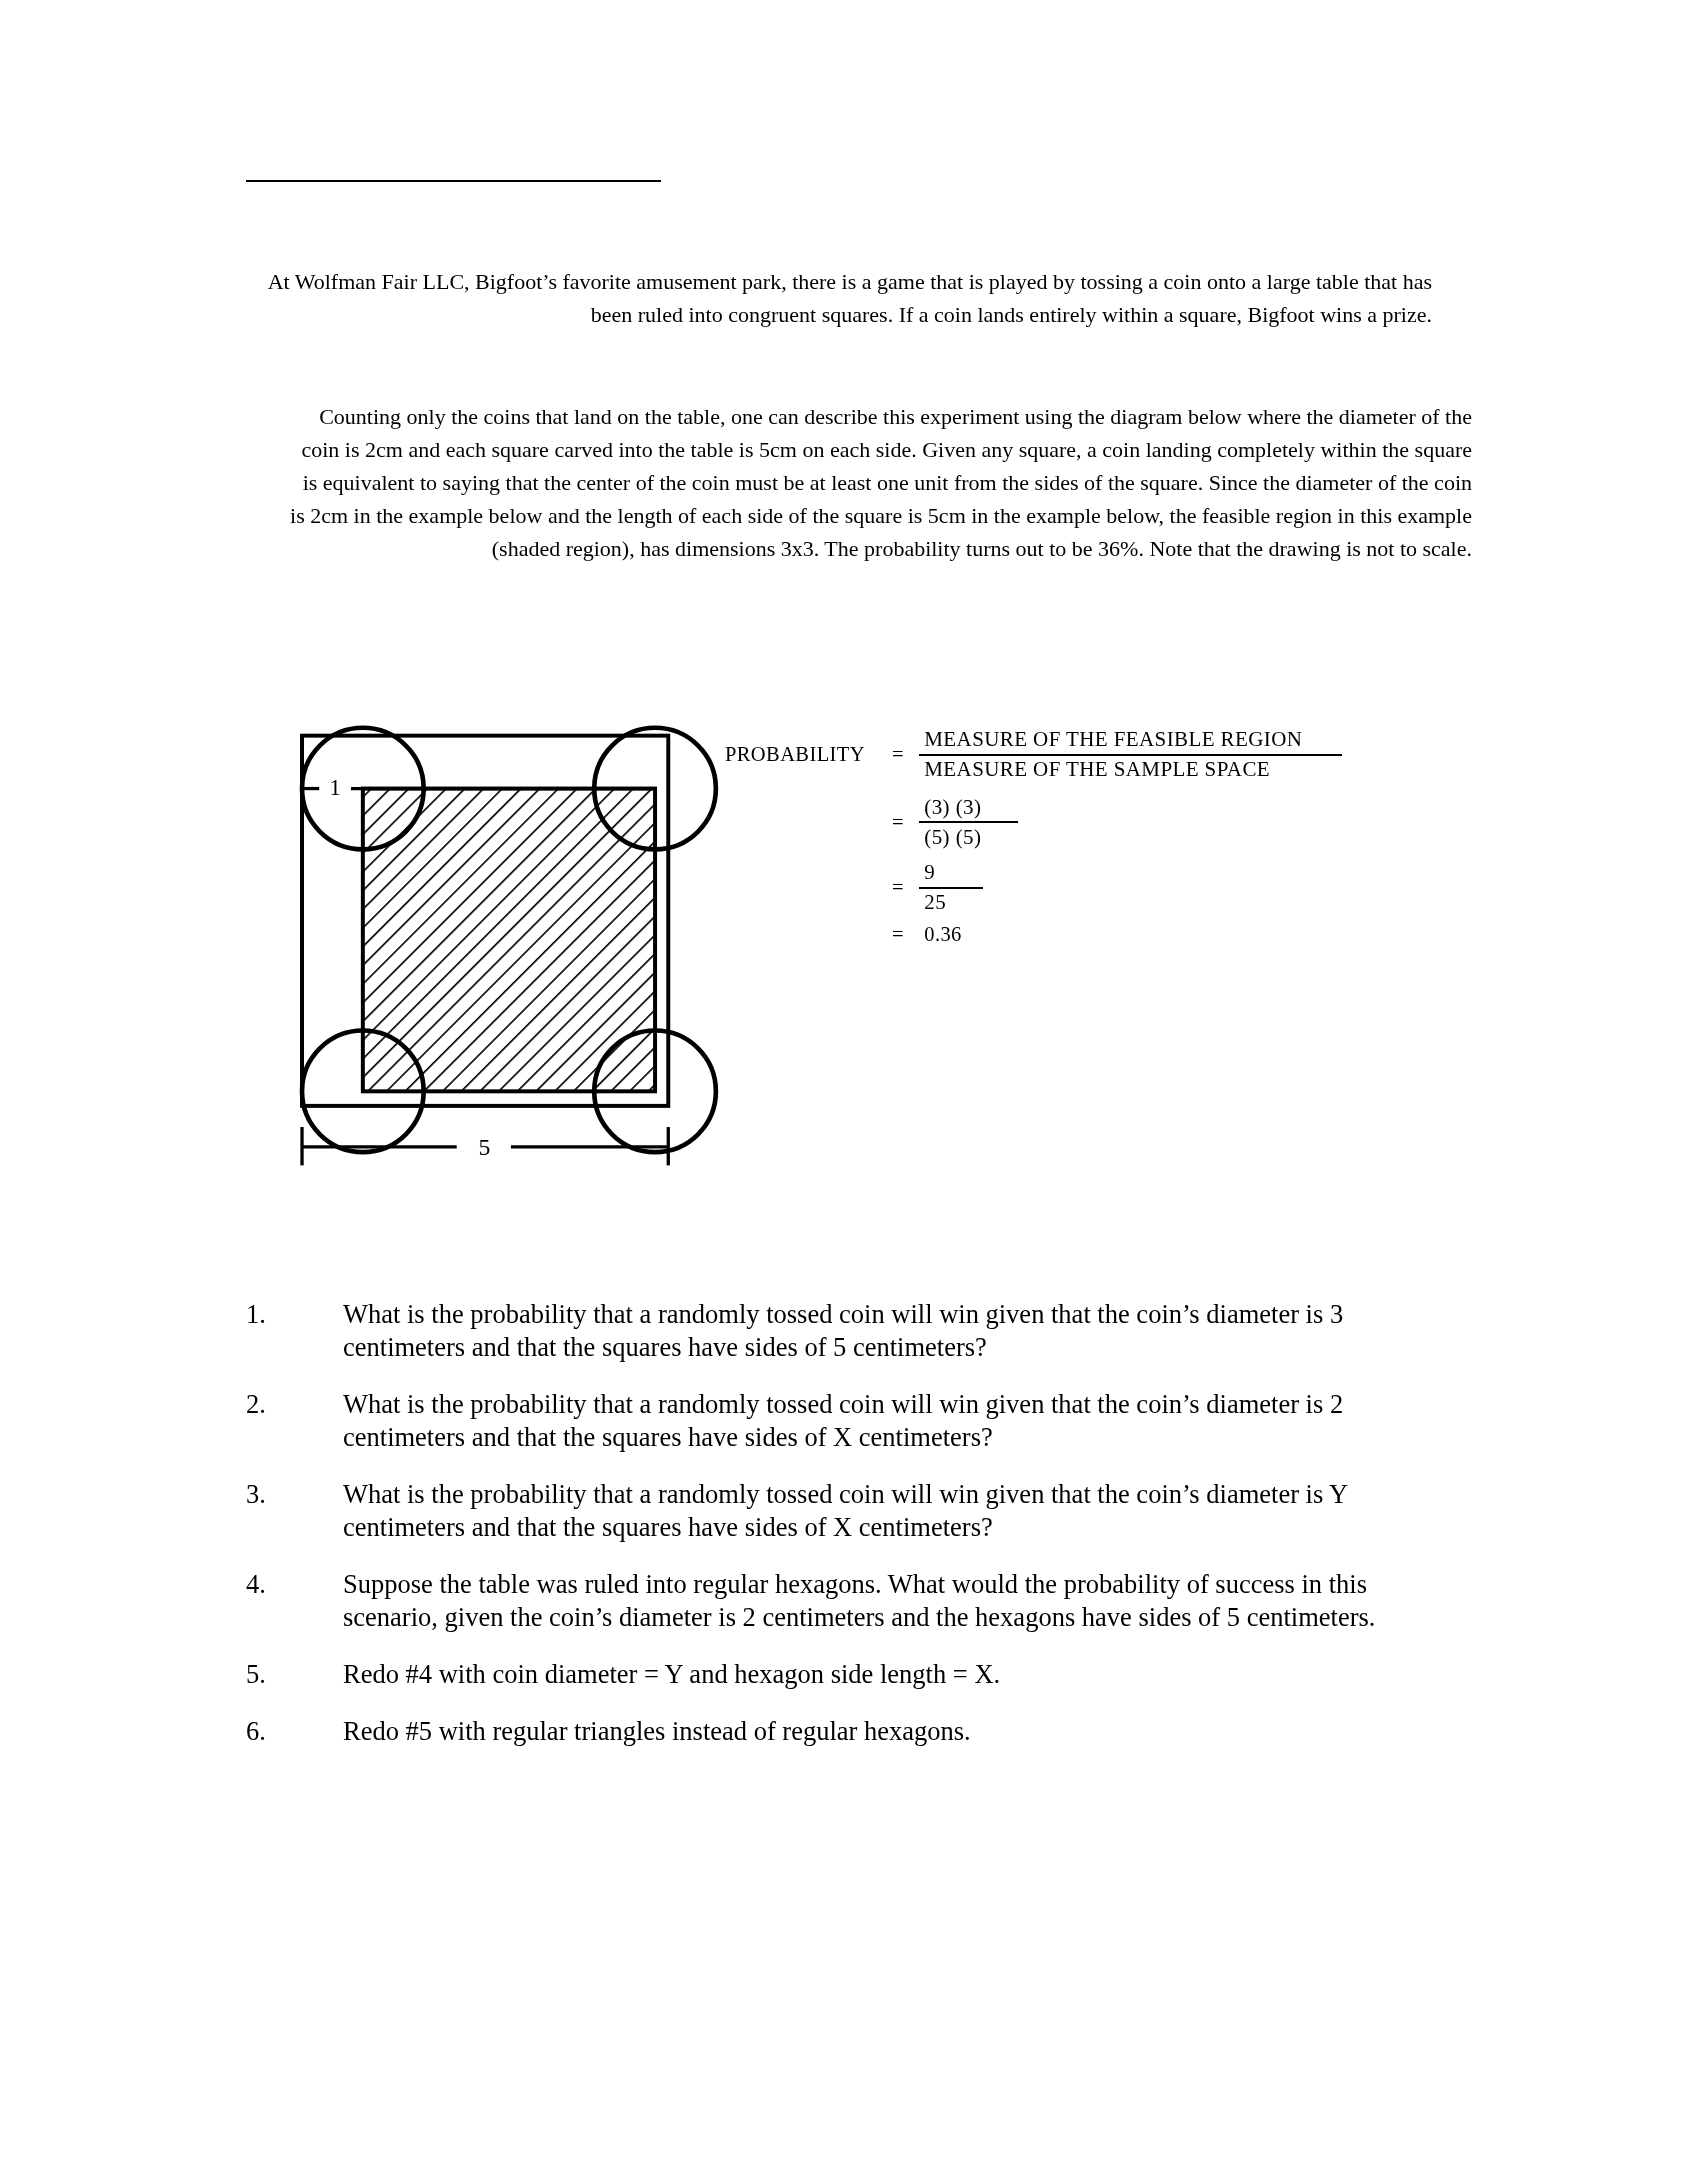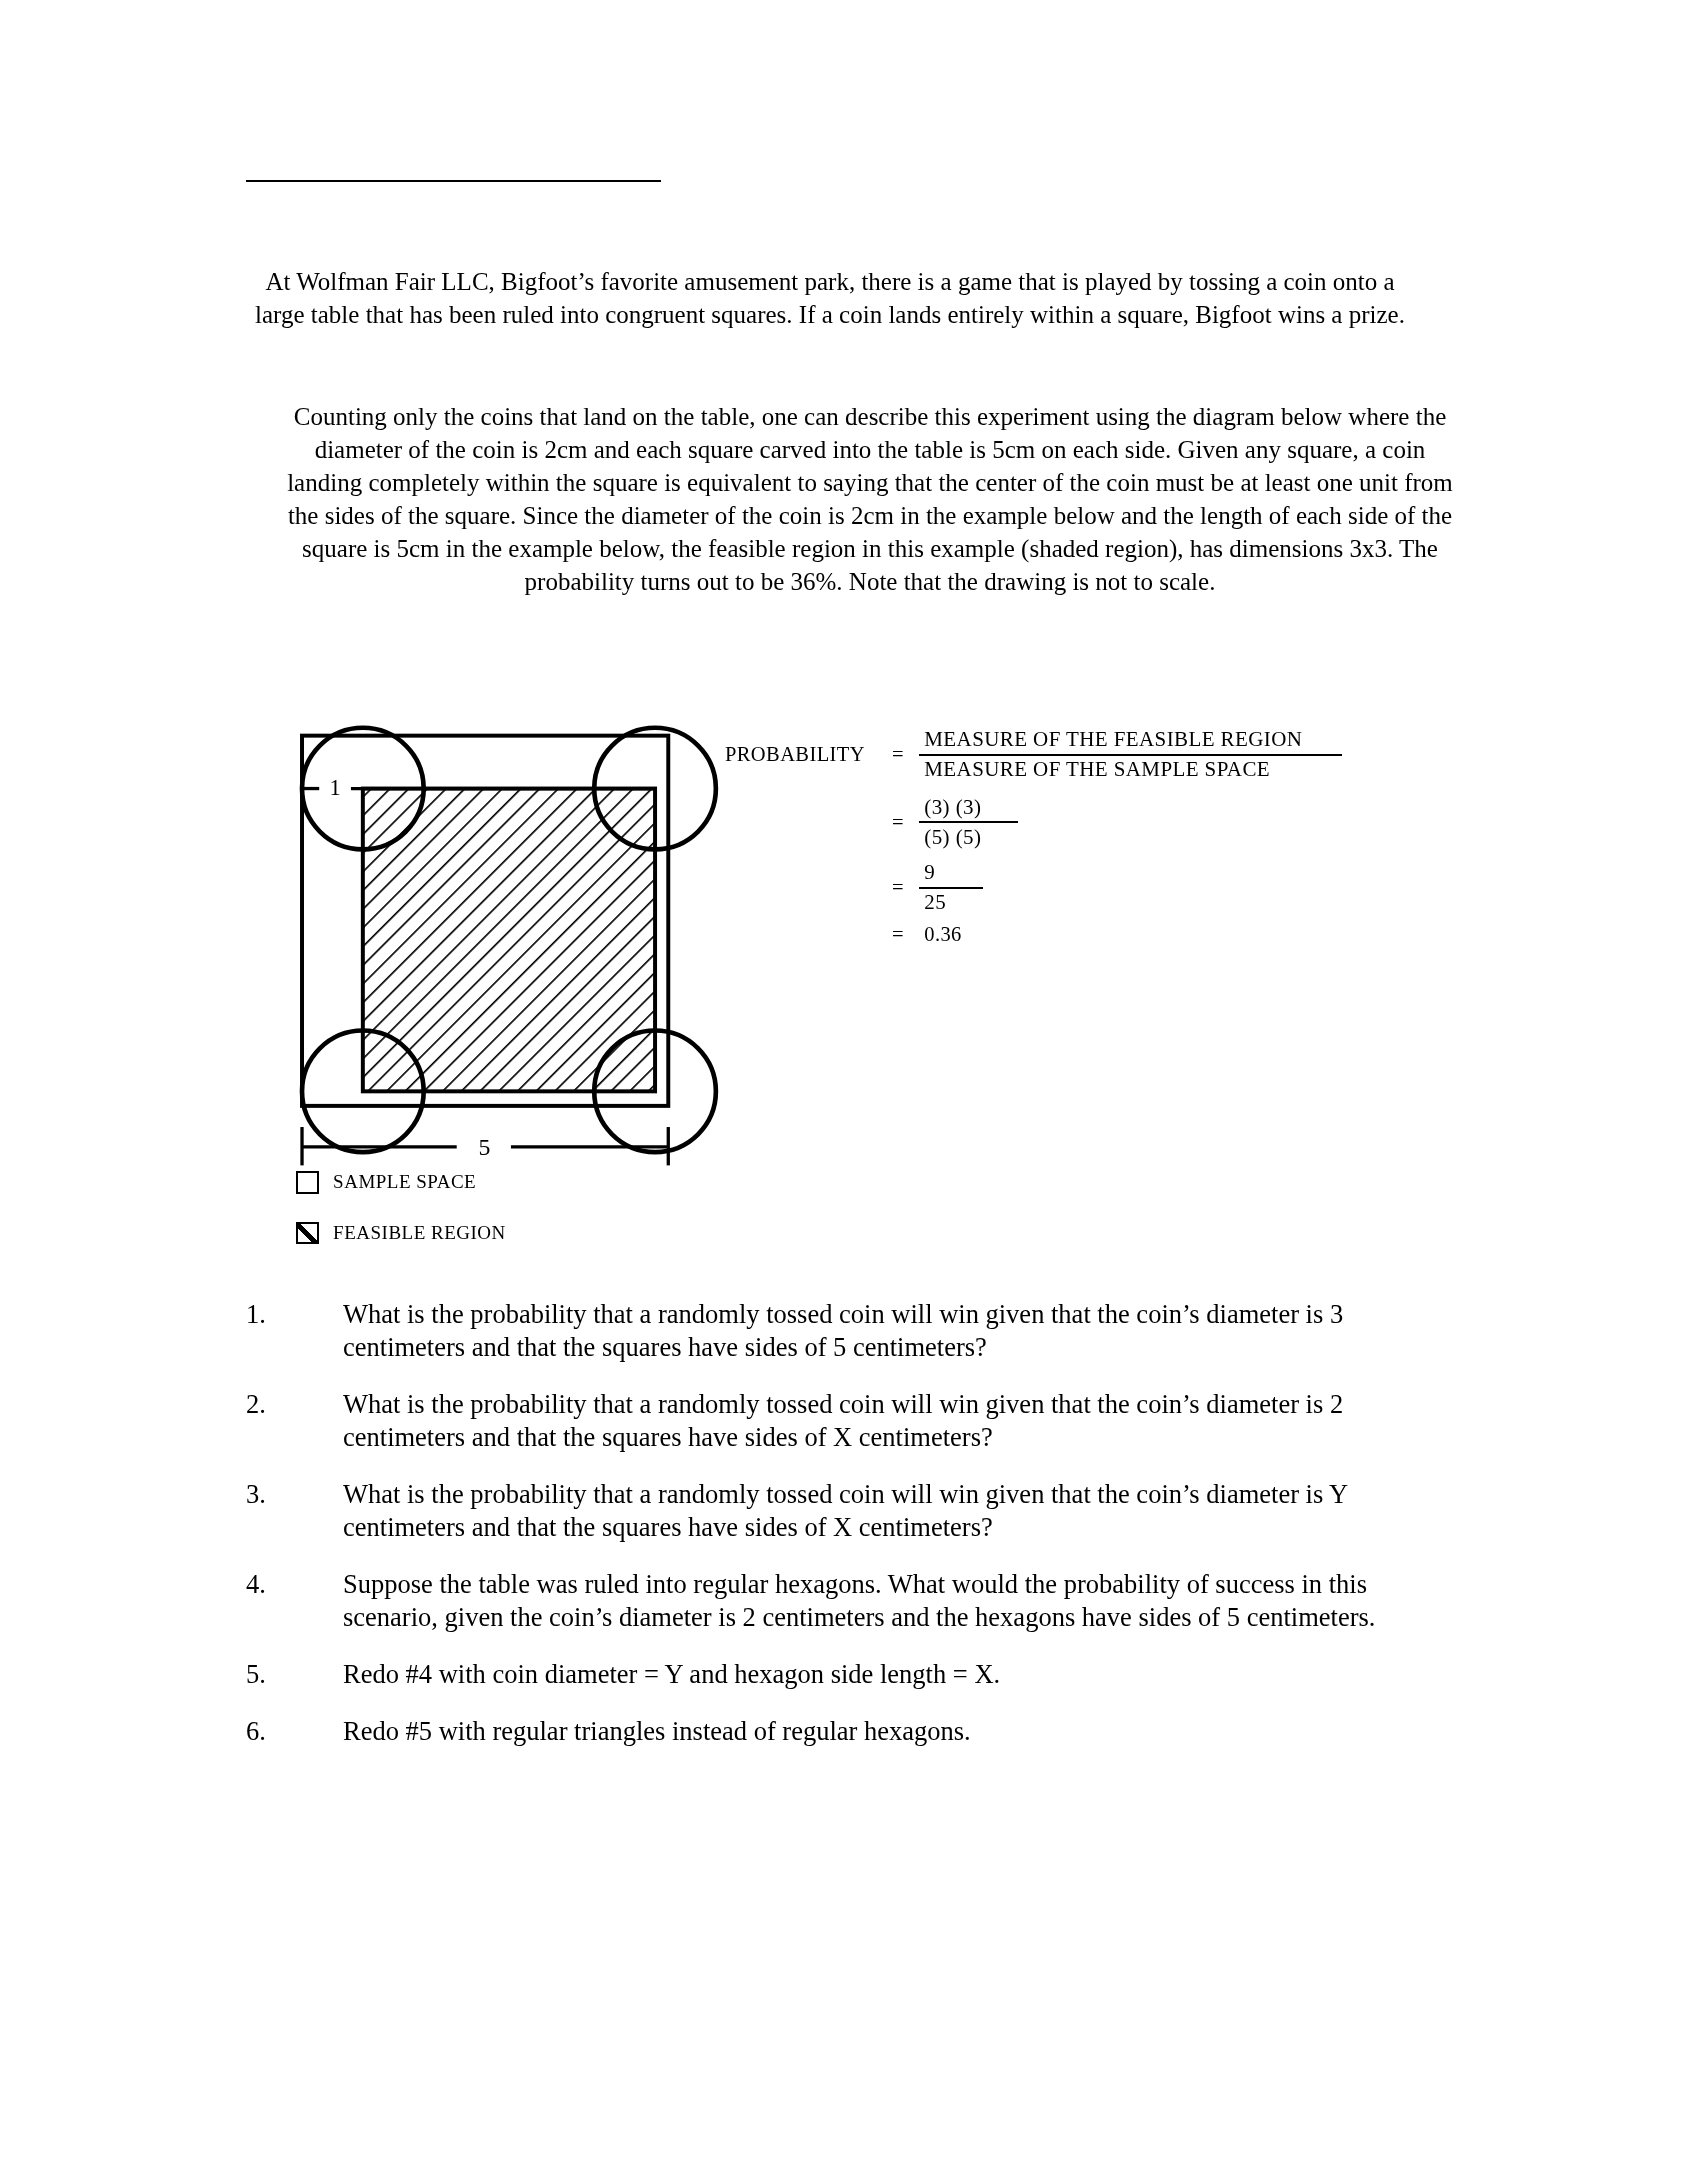--- a/index.html
+++ b/index.html
@@ -40,25 +40,25 @@
     border-bottom: 2px solid #000;
     height: 0.7px;
     margin-left: 0px;
     position: relative;
     top: -2.6px;
   }
 
   
   .para {
     position: absolute;
-    left: 238px;
+    left: 248px;
     width: 1184px;
-    font-size: 25px;
+    font-size: 22px;
     line-height: 33px;
-    text-align: center;
+    text-align: right;
   }
   .para p { margin: 0; }
   #para-1 { top: 265px; }
   #para-2 { top: 400px; margin-left: 40px; }
 
   
   .figure-block {
     position: absolute;
     left: 0;
     top: 0;
@@ -256,30 +256,20 @@
       </span>
     </div>
 
     <div class="frac-row row-4">
       <span class="frac-label"></span>
       <span class="eq">=</span>
       <span class="plain-val">0.36</span>
     </div>
   </div>
 
-  <div class="legend">
-    <div class="legend-item">
-      <span class="legend-swatch"></span>
-      <span>SAMPLE SPACE</span>
-    </div>
-    <div class="legend-item">
-      <span class="legend-swatch hatched"></span>
-      <span>FEASIBLE REGION</span>
-    </div>
-  </div>
 
   <div class="questions">
 
     <div class="q">
       <span class="q-num">1.</span>
       <span class="q-text">What is the probability that a randomly tossed coin will win given that the coin’s diameter is 3 centimeters and that the squares have sides of 5 centimeters?</span>
     </div>
 
     <div class="q">
       <span class="q-num">2.</span>

